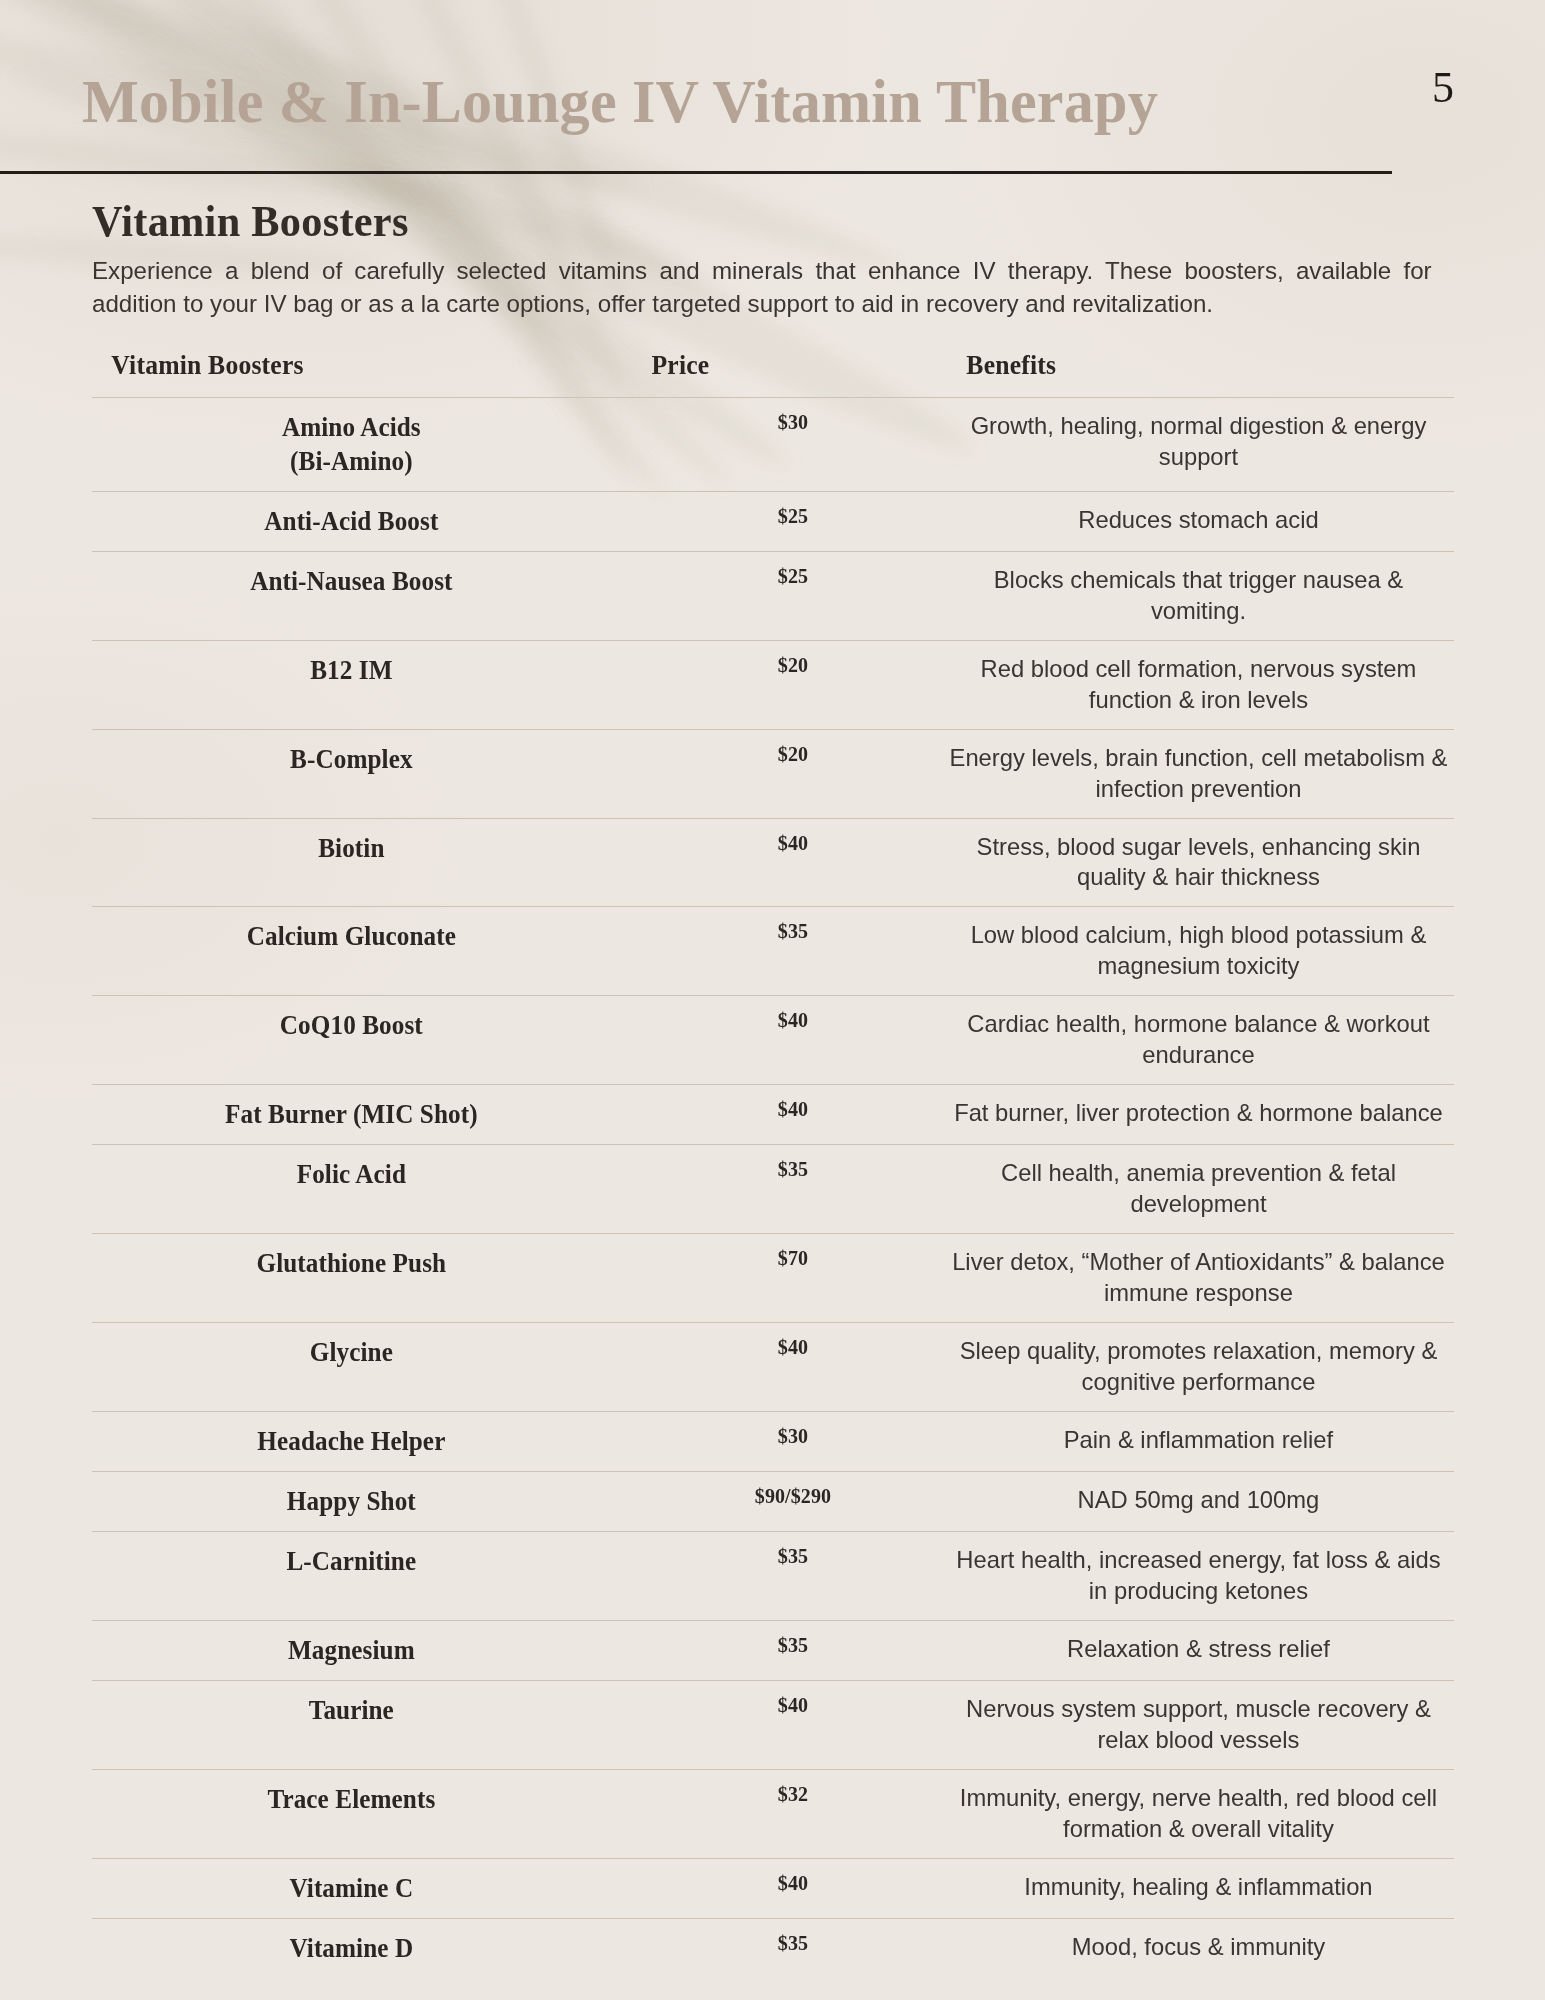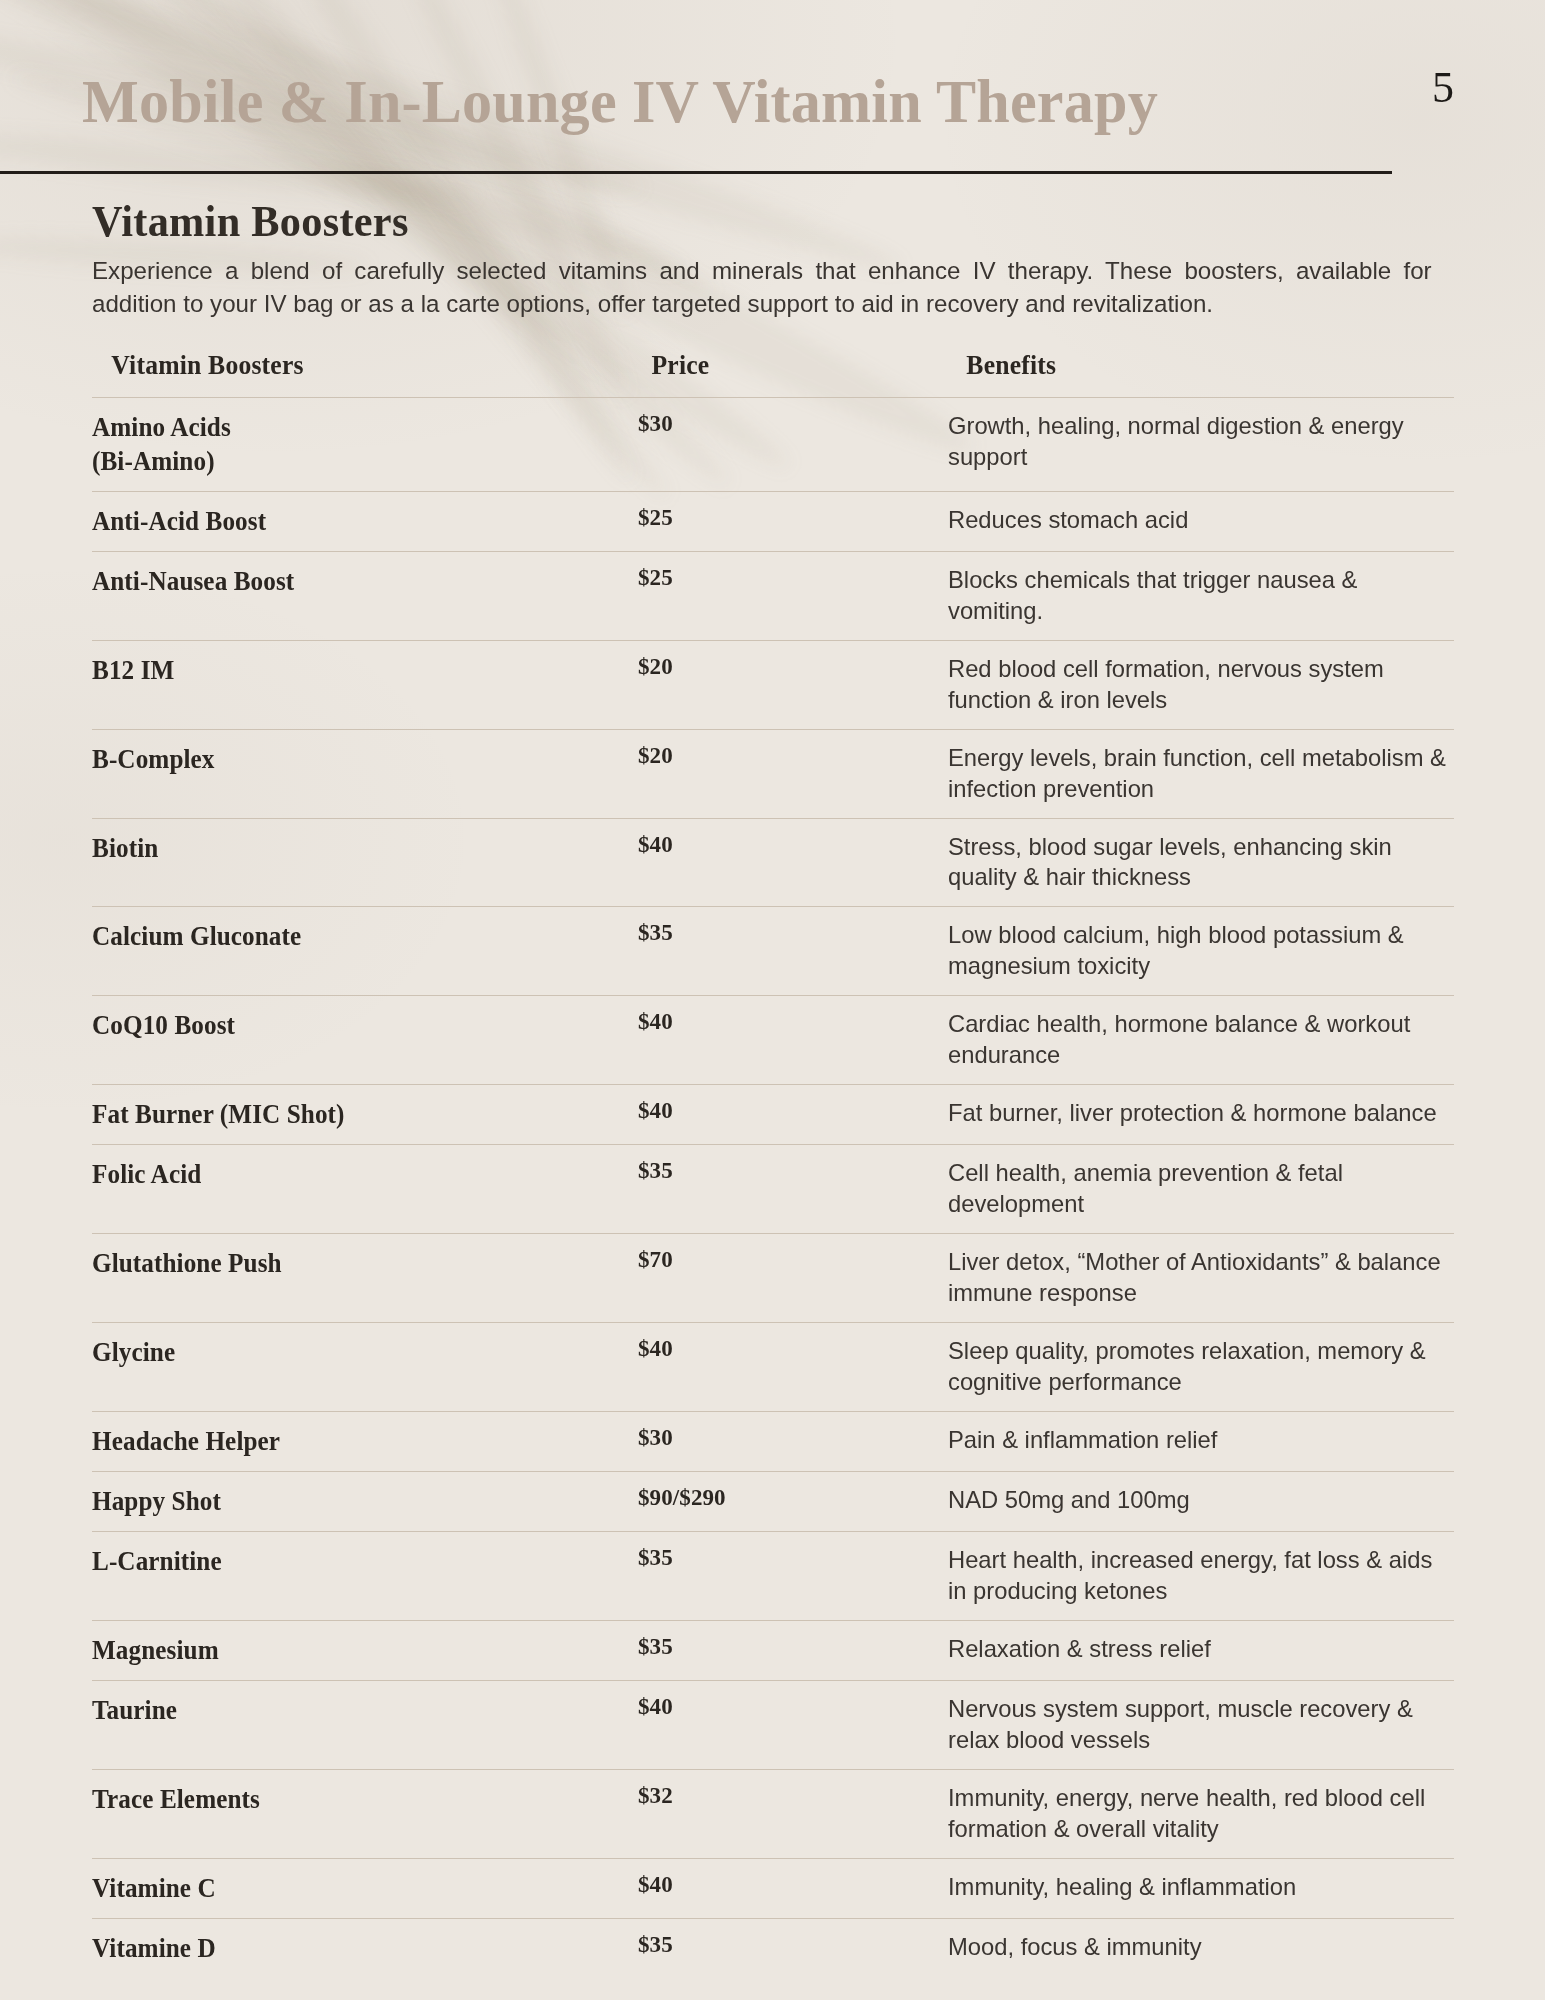--- a/index.html
+++ b/index.html
@@ -116,42 +116,42 @@
     color: #2b2621;
     text-align: left;
     padding: 0 0 16px 0;
     letter-spacing: 0.2px;
     transform: scaleX(0.95);
   }
   #booster-table thead th.h-name  { padding-left: 6px; }
   #booster-table thead th.h-price { padding-left: 6px; }
   #booster-table thead th.h-ben   { padding-left: 6px; }
 
-  #booster-table tbody tr { border-top: 1.4px solid #cdc2b4; }
+  #booster-table tbody tr { border-top: 1.4px solid #cdc2b4; text-align: center; }
 
   #booster-table td {
     vertical-align: top;
     padding: 13px 0 13px 0;
   }
   td.t-name {
     font-family: "Liberation Serif", serif;
     font-weight: bold;
     font-size: 26.5px;
     color: #2b2621;
     line-height: 1.25;
     padding-left: 6px;
     letter-spacing: 0.1px;
     white-space: pre-line;
     transform: scaleX(0.95);
     transform-origin: left top;
   }
   td.t-price {
     font-family: "Liberation Serif", serif;
     font-weight: bold;
-    font-size: 23px;
+    font-size: 20px;
     color: #2b2621;
     padding-left: 6px;
     letter-spacing: 0.1px;
   }
   td.t-ben {
     font-size: 24px;
     color: #3a3531;
     line-height: 1.29;
     padding-left: 6px;
     padding-top: 9px;

